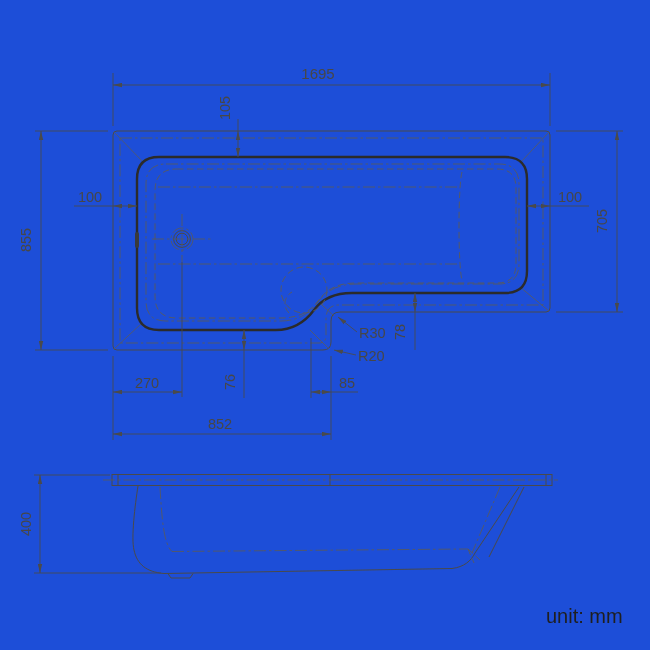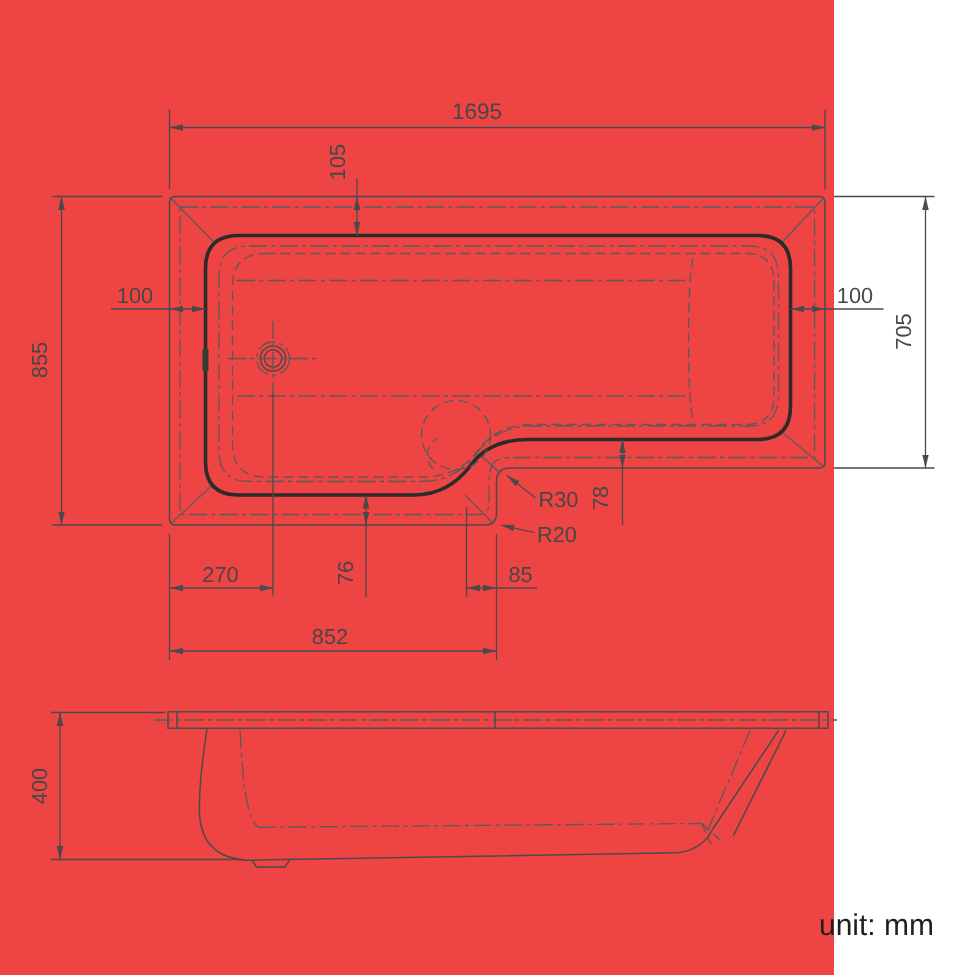--- a/index.html
+++ b/index.html
@@ -1,17 +1,17 @@
 <!DOCTYPE html>
 <html><head>
 <meta charset="utf-8">
 <style>
   html,body{margin:0;padding:0;background:#ffffff;}
   body{width:650px;height:650px;font-family:"Liberation Sans",sans-serif;}
-  .canvas{width:556px;height:650px;background:#ef4444;position:relative;}
+  .canvas{width:650px;height:650px;background:#1d4ed8;position:relative;}
   svg{display:block;}
   .thin{stroke:#4a4a4a;stroke-width:1;fill:none;}
   .xthin{stroke:#5a5a5a;stroke-width:.8;fill:none;}
   .thick{stroke:#2b2b2b;stroke-width:2.4;fill:none;}
   .dashdot{stroke:#5a5a5a;stroke-width:.85;fill:none;stroke-dasharray:12 3 2.5 3;}
   .hidden-l{stroke:#5a5a5a;stroke-width:.9;fill:none;stroke-dasharray:6.5 3.5;}
   .dim{stroke:#4a4a4a;stroke-width:.85;fill:none;}
   .dim-t{font-size:14.5px;fill:#474747;}
   .dim-t-lg{font-size:15px;fill:#474747;}
   .unit-t{font-size:20px;fill:#1f1f1f;}

